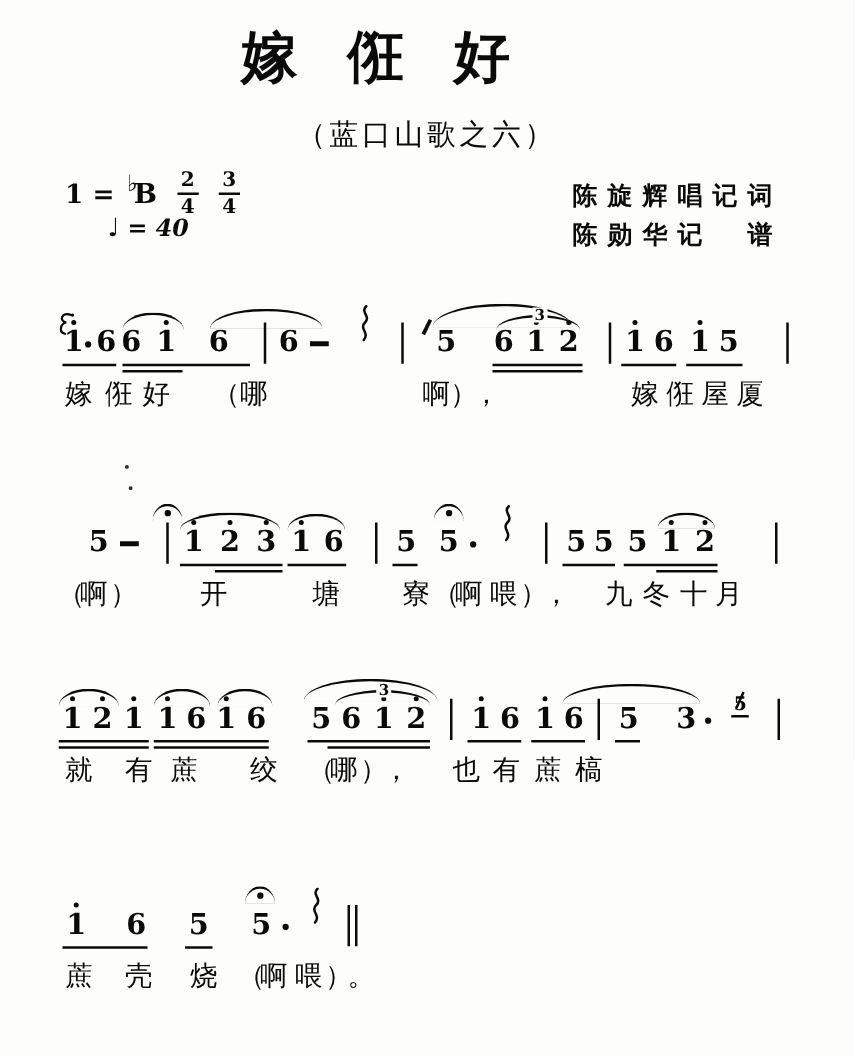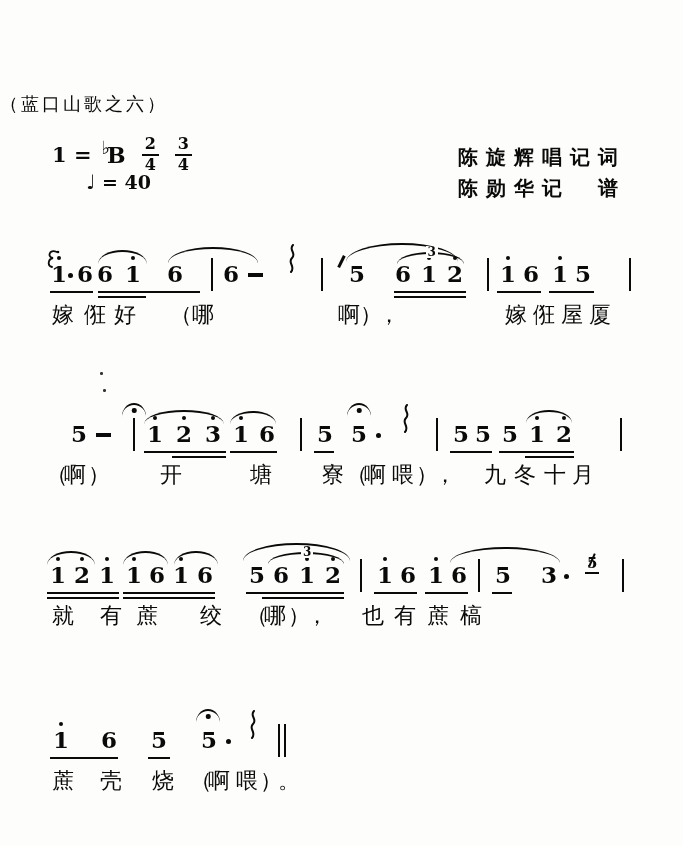--- a/index.html
+++ b/index.html
@@ -1,31 +1,31 @@
 <!DOCTYPE html>
 <html><head>
 <meta charset="utf-8">
 <style>
   html,body{margin:0;padding:0;background:#e8e8e8;}
   .sheet{position:relative;width:683px;height:845px;background:#fdfdfb;overflow:hidden;
          font-family:"Liberation Serif",serif;color:#0a0a0a;}
   
   .title{position:absolute;left:193px;top:22px;font-size:45px;font-weight:bold;
          letter-spacing:40px;white-space:nowrap;line-height:1.1;}
-  .subtitle{position:absolute;left:0;top:92px;width:100%;text-align:left;
-            font-size:18px;letter-spacing:3px;}
+  .subtitle{position:absolute;left:0;top:92px;width:100%;text-align:center;
+            font-size:23px;letter-spacing:3px;}
   .keysig{position:absolute;left:52px;top:136px;display:flex;align-items:center;gap:10px;
           font-weight:bold;font-size:21px;font-family:"DejaVu Serif",serif;}
   .keysig .flat{font-family:"DejaVu Sans",sans-serif;font-size:18px;position:relative;top:-9px;margin-right:-3px;}
   .keysig .tonic{font-size:22px;}
   .frac{display:inline-block;text-align:center;font-size:16px;line-height:1.05;margin-left:6px;}
   .frac b{display:block;border-bottom:2px solid #0a0a0a;padding:0 3px 1px;}
   .frac i{display:block;font-style:normal;font-weight:bold;padding-top:1px;}
   .tempo{position:absolute;left:86px;top:170px;font-size:19px;font-weight:bold;
-         font-family:"DejaVu Serif",serif;}
+         font-family:"DejaVu Serif",serif;font-style:italic;}
   .tempo .tnote{font-family:"DejaVu Sans",sans-serif;font-size:20px;}
   .credits{position:absolute;left:458px;top:142px;font-family:"Liberation Sans",sans-serif;
            font-weight:bold;font-size:20px;line-height:31px;letter-spacing:8px;white-space:nowrap;}
   
   .score{position:absolute;left:0;top:0;width:683px;height:845px;}
   .music-line{position:absolute;left:0;width:683px;height:100px;}
   .note{position:absolute;top:14px;width:18px;text-align:center;}
   .od{display:block;height:8px;line-height:0;text-align:center;}
   .od i{display:inline-block;width:4px;height:4px;border-radius:50%;background:#0a0a0a;margin-top:2px;}
   .nd{display:block;font-family:"DejaVu Serif",serif;font-weight:bold;font-size:23px;line-height:24px;}
@@ -56,20 +56,21 @@
   
   .footer{position:absolute;right:16px;top:813px;display:flex;align-items:center;gap:6px;}
   .footer .pref{font-family:"Liberation Sans",sans-serif;font-size:15px;color:#222;letter-spacing:1px;}
   .footer .site{font-family:"Liberation Sans",sans-serif;font-weight:bold;font-size:17px;letter-spacing:1.5px;}
 </style>
 </head>
 <body>
 
 <div class="sheet">
 
+  <div class="title">嫁俇好</div>
   <div class="subtitle">（蓝口山歌之六）</div>
 
   <div class="keysig">
     <span>1 =</span>
     <span><span class="flat">♭</span><span class="tonic">B</span></span>
     <span class="frac">
       <b>2</b>
       <i>4</i>
     </span>
     <span class="frac">

